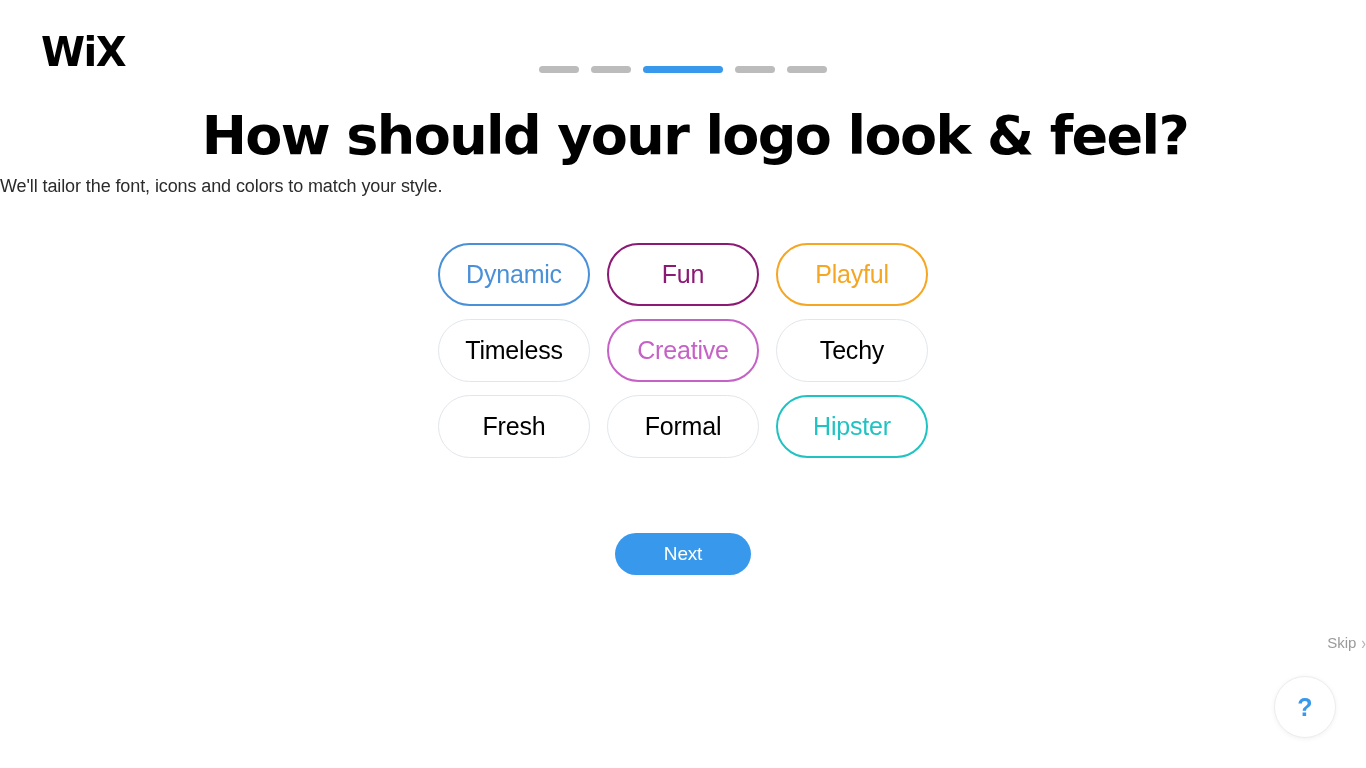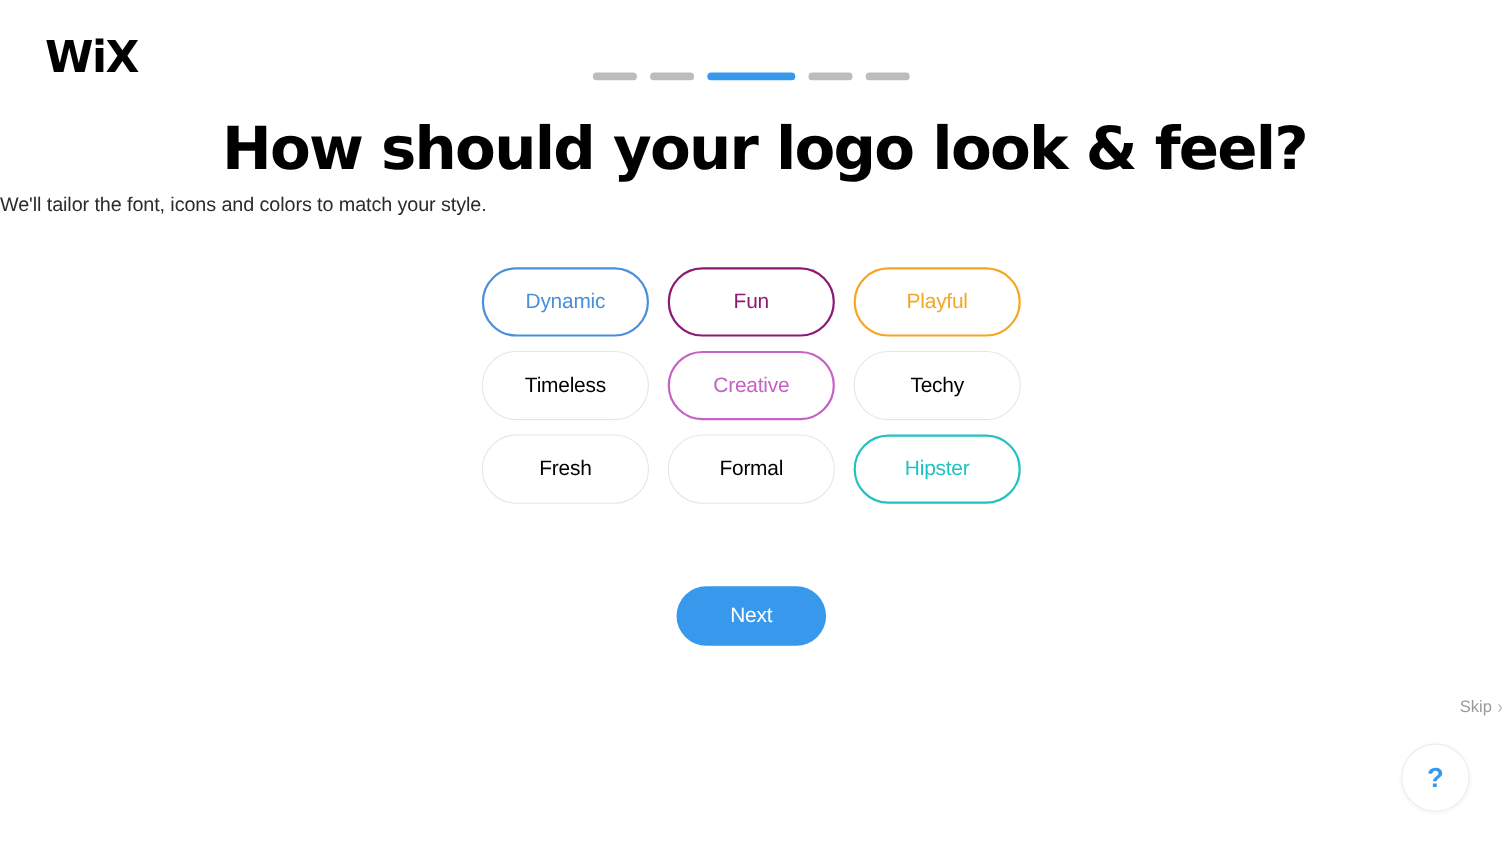--- a/index.html
+++ b/index.html
@@ -102,39 +102,39 @@
     height: 63px;
     min-width: 152px;
     padding: 0 26px;
     display: inline-flex;
     align-items: center;
     justify-content: center;
     border-radius: 32px;
     background: #ffffff;
     border: 1px solid #e2e6eb;
     color: #000000;
-    font-size: 19px;
+    font-size: 25px;
     font-weight: 400;
     letter-spacing: -0.2px;
     cursor: pointer;
     white-space: nowrap;
   }
   .chip.accent {
     border-width: 2px;
     border-style: solid;
     font-weight: 500;
   }
 
   
   .next-button {
     position: absolute;
     top: 533px;
     left: 615px;
     width: 136px;
-    height: 54px;
+    height: 42px;
     border: none;
     border-radius: 28px;
     background: #3899ec;
     color: #ffffff;
     font-family: "Liberation Sans", sans-serif;
     font-size: 19px;
     font-weight: 400;
     letter-spacing: -0.2px;
     cursor: pointer;
   }

